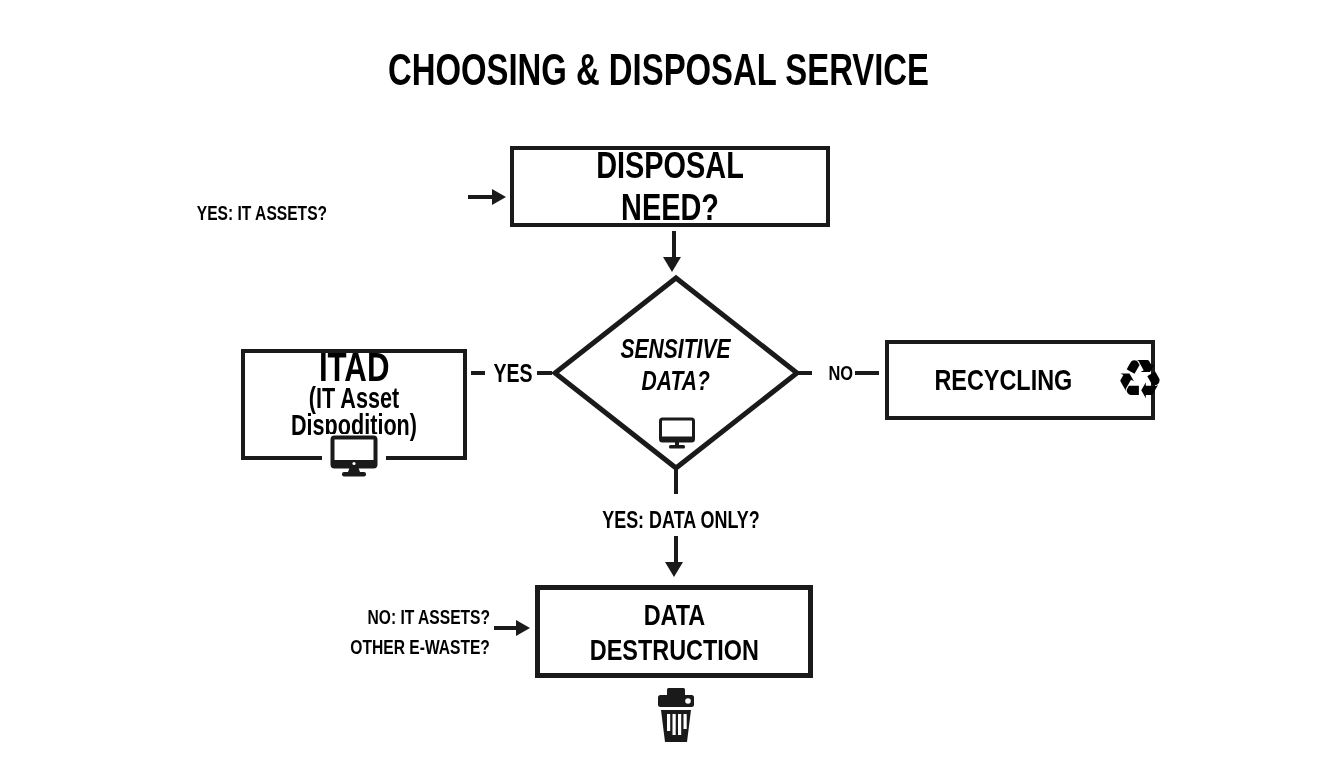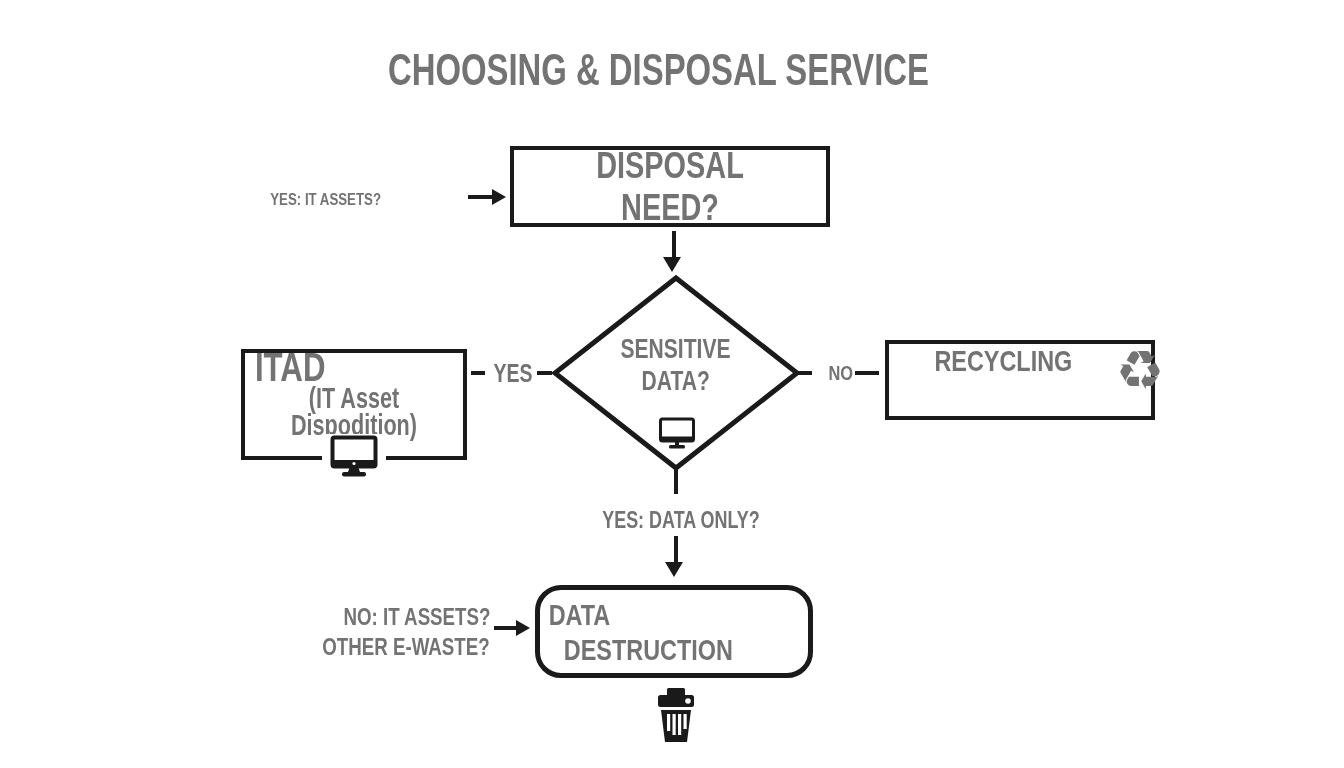--- a/index.html
+++ b/index.html
@@ -4,39 +4,39 @@
 <style>
   * { margin: 0; padding: 0; box-sizing: border-box; }
   html, body { background: #ffffff; }
   .canvas {
     position: relative;
     width: 1312px;
     height: 768px;
     background: #ffffff;
     overflow: hidden;
     font-family: "Liberation Sans", sans-serif;
-    color: #737373;
+    color: #000000;
   }
   .txt {
     position: absolute;
     display: flex;
     align-items: center;
     justify-content: flex-end;
     font-weight: bold;
     white-space: nowrap;
   }
   .cx   { display: inline-block; transform: scaleX(0.78); transform-origin: center; }
   .cx-r { display: inline-block; transform: scaleX(0.78); transform-origin: right center; }
   .box {
     position: absolute;
     background: #ffffff;
     border: 4px solid #1a1a1a;
     display: flex;
     flex-direction: column;
-    align-items: flex-start;
+    align-items: center;
     justify-content: center;
     font-weight: bold;
     text-align: center;
   }
   .hline { position: absolute; height: 4px; background: #1a1a1a; }
   .vline { position: absolute; width: 4px;  background: #1a1a1a; }
   .arrow-right {
     position: absolute; width: 0; height: 0;
     border-top: 8px solid transparent;
     border-bottom: 8px solid transparent;
@@ -56,45 +56,45 @@
   .title .cx { transform: scaleX(0.73); }
 
   .box-disposal { left: 510px; top: 146px; width: 320px; height: 81px; font-size: 37px; }
   .box-itad     { left: 241px; top: 349px; width: 226px; height: 111px; padding-bottom: 22px; }
   .box-itad .l1 { font-size: 40px; line-height: 34px; }
   .box-itad .l2 { font-size: 30px; line-height: 27px; }
   .box-itad .l2 .cx { transform: scaleX(0.72); }
   .box-recycle  { left: 885px; top: 340px; width: 270px; height: 80px;
                   flex-direction: row; gap: 24px; font-size: 30px; padding-left: 39px; }
   .box-destruct { left: 535px; top: 585px; width: 278px; height: 93px;
-                  border-width: 5px; font-size: 30px; line-height: 35px; border-radius: 26px; }
+                  border-width: 5px; font-size: 30px; line-height: 35px; }
 
   .diamond-svg { position: absolute; left: 551px; top: 272px; }
   .diamond-text {
     position: absolute; left: 576px; top: 333px; width: 200px;
     display: flex; flex-direction: column; align-items: center;
-    font-size: 27px; line-height: 32px; font-weight: bold;
+    font-size: 27px; line-height: 32px; font-weight: bold; font-style: italic;
   }
   .icon-chip {
     position: absolute; background: #ffffff;
     display: flex; align-items: center; justify-content: center;
   }
   .recycle-glyph {
     font-family: "DejaVu Sans", sans-serif;
     font-size: 54px; line-height: 1; font-weight: normal;
   }
-  .lbl-yes-it-assets { left: 160px; top: 186px; width: 300px; height: 28px;
-                       justify-content: center; font-size: 17px; }
+  .lbl-yes-it-assets { left: 160px; top: 199px; width: 300px; height: 28px;
+                       justify-content: flex-start; font-size: 20px; }
   .lbl-yes  { left: 484px; top: 359px; width: 54px; height: 28px; font-size: 25px; }
   .lbl-no   { left: 812px; top: 359px; width: 44px; height: 28px; font-size: 21px; }
   .lbl-yes-data-only { left: 578px; top: 506px; width: 204px; height: 28px; font-size: 23px; }
   .lbl-no-edge {
     position: absolute; left: 190px; top: 602px; width: 300px;
     display: flex; flex-direction: column; align-items: flex-end;
-    font-size: 24px; line-height: 30px; font-weight: bold; white-space: nowrap;
+    font-size: 20px; line-height: 30px; font-weight: bold; white-space: nowrap;
   }
 </style>
 </head>
 <body>
 
 <div class="canvas">
 
   <div class="title">
     <span class="cx">CHOOSING &amp; DISPOSAL SERVICE</span>
   </div>

